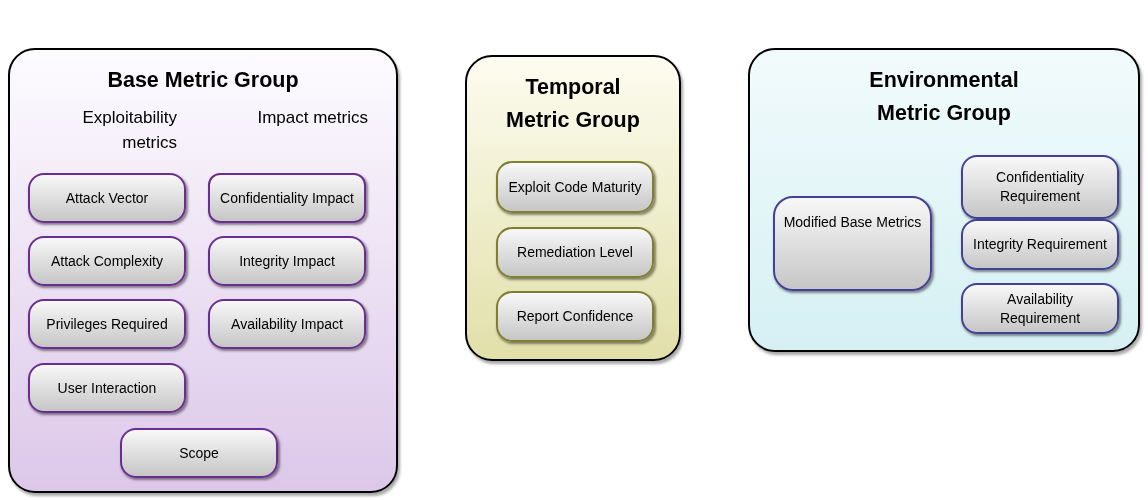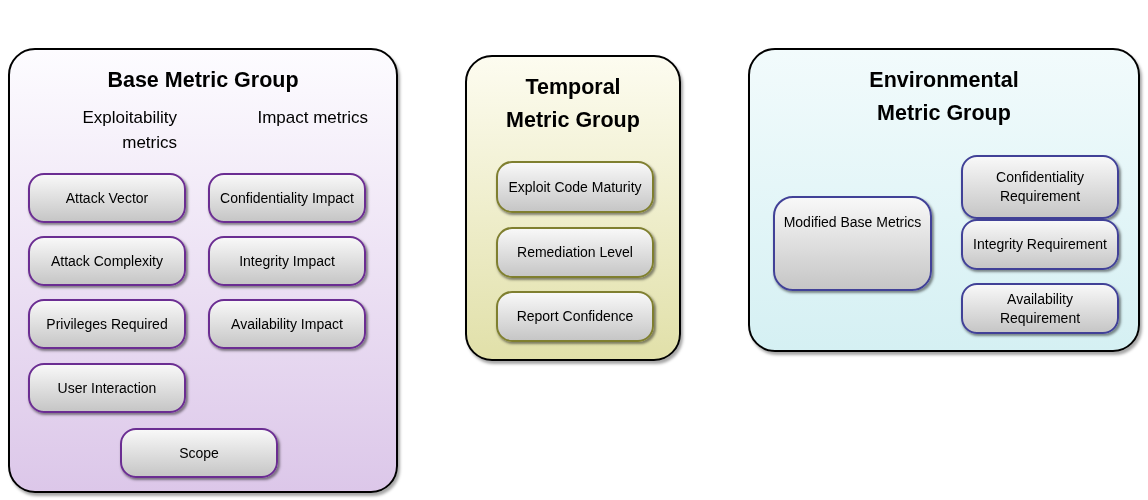--- a/index.html
+++ b/index.html
@@ -98,21 +98,21 @@
     <div class="mbox mbox-purple" style="left:18px; top:186px;">
       <span>Attack Complexity</span>
     </div>
     <div class="mbox mbox-purple" style="left:18px; top:249px;">
       <span>Privileges Required</span>
     </div>
     <div class="mbox mbox-purple" style="left:18px; top:313px;">
       <span>User Interaction</span>
     </div>
 
-    <div class="mbox mbox-purple" style="left:198px; top:123px;">
+    <div class="mbox mbox-purple" style="left:198px; top:123px;border-radius:12px;">
       <span>Confidentiality Impact</span>
     </div>
     <div class="mbox mbox-purple" style="left:198px; top:186px;">
       <span>Integrity Impact</span>
     </div>
     <div class="mbox mbox-purple" style="left:198px; top:249px;">
       <span>Availability Impact</span>
     </div>
 
     <div class="mbox mbox-purple" style="left:110px; top:378px;">

